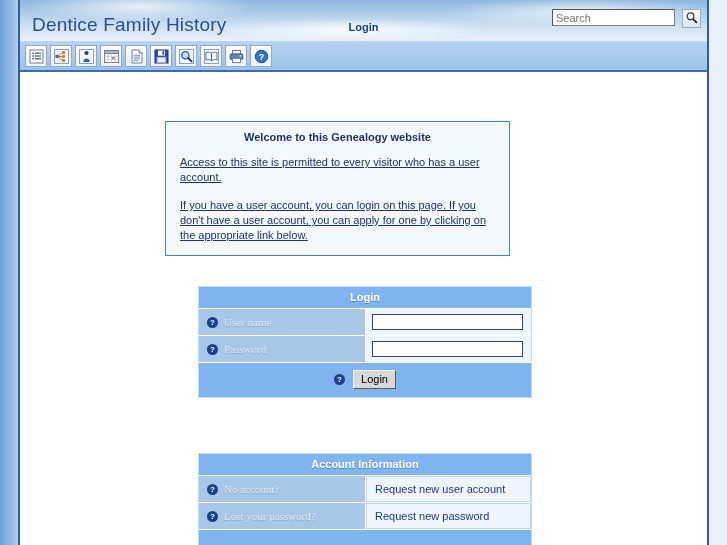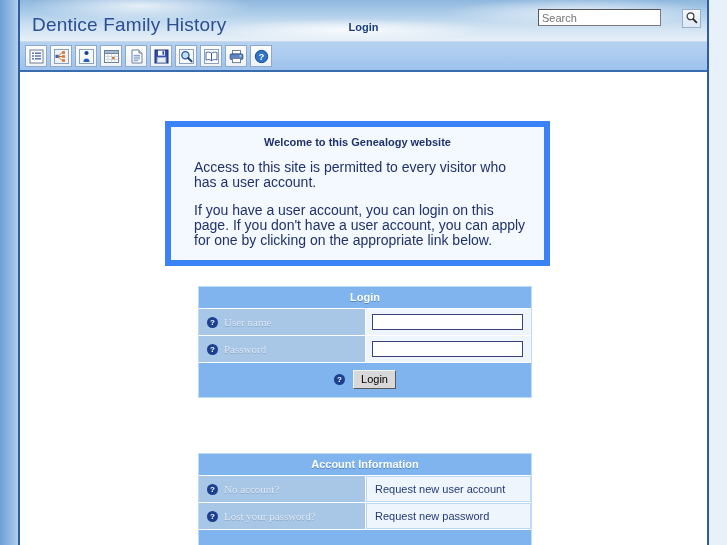--- a/index.html
+++ b/index.html
@@ -62,21 +62,21 @@
     font-size: 11px;
     font-weight: bold;
     color: #1b3f7d;
   }
   #search-wrap {
     position: absolute;
     right: 6px;
     top: 9px;
     display: flex;
     align-items: flex-start;
-    gap: 21px;
+    gap: 7px;
   }
   #search-input {
     width: 123px;
     height: 17px;
     box-sizing: border-box;
     border: 1px solid #7d7d7d;
     border-top-color: #555;
     border-left-color: #555;
     background: #ffffff;
     font-family: "Liberation Sans", sans-serif;
@@ -123,38 +123,39 @@
   #content {
     position: relative;
     background: #ffffff;
     height: 474px;
   }
   
   #welcome-box {
     position: absolute;
     left: 145px;
     top: 49px;
-    width: 385px;
-    box-sizing: border-box;
-    border: 6px solid #3b82f6;
+    width: 345px;
+    box-sizing: border-box;
+    border: 1px solid #3b82f6;
     background: #f3f9fe;
     padding: 9px 14px 12px 14px;
   }
   #welcome-title {
     text-align: center;
     font-weight: bold;
     font-size: 11px;
     color: #20316e;
     margin-bottom: 12px;
   }
   .welcome-p {
     color: #20316e;
-    font-size: 14px;
+    font-size: 11px;
     line-height: 15px;
-    margin: 0 0 13px 9px;
+    margin: 0 0 13px 0;
+    text-decoration: underline;
   }
   .welcome-p:last-child { margin-bottom: 0; }
 
   
   .panel {
     position: absolute;
     width: 334px;
     box-sizing: border-box;
     border: 1px solid #bcdcf8;
     background: #ffffff;

